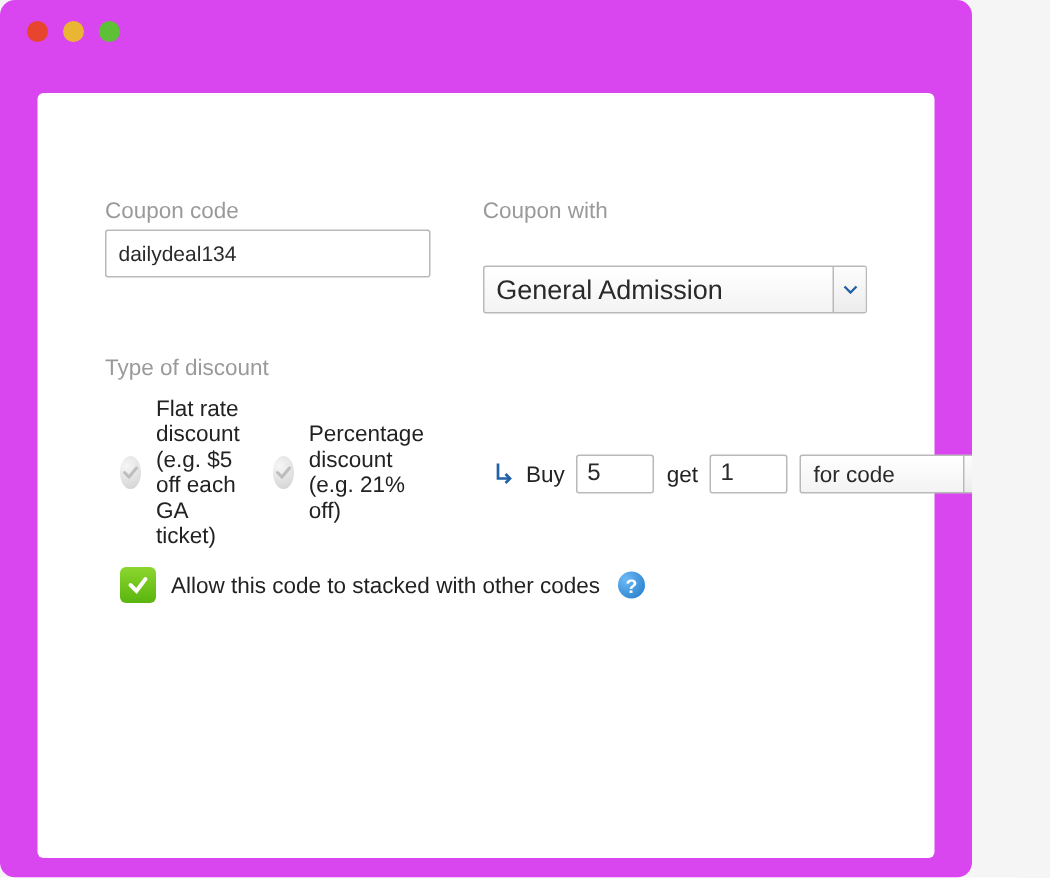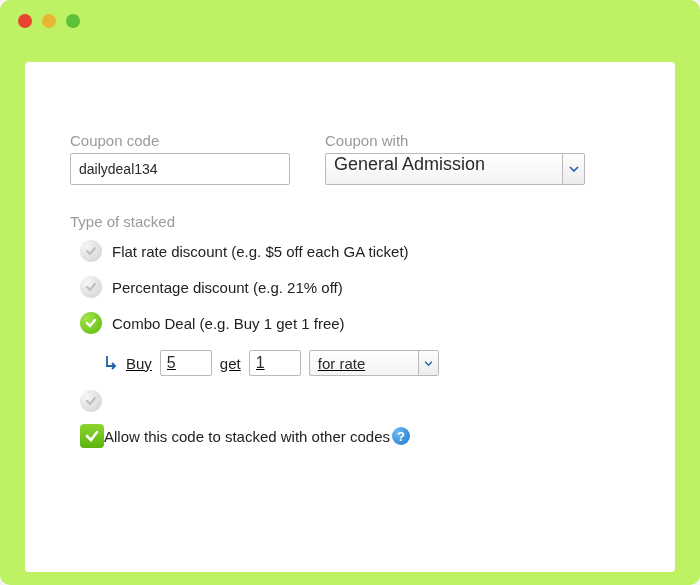--- a/index.html
+++ b/index.html
@@ -8,23 +8,23 @@
       box-sizing: border-box;
     }
     body {
       font-family: -apple-system, BlinkMacSystemFont, "Segoe UI", Arial, sans-serif;
       background: #f5f5f5;
       width: 700px;
       height: 585px;
       overflow: hidden;
     }
     .window {
-      width: 700px;
+      width: 648px;
       height: 585px;
-      background: #bef264;
+      background: #d946ef;
       border-radius: 10px;
       overflow: hidden;
     }
     .titlebar {
       height: 42px;
       display: flex;
       align-items: center;
       padding-left: 18px;
       gap: 10px;
     }
@@ -70,21 +70,23 @@
       height: 32px;
     }
     .select-wrap {
       position: relative;
       border: 1px solid #b9b9b9;
       border-radius: 2px;
       background: linear-gradient(#fff, #f3f3f3);
       height: 32px;
       width: 100%;
       display: flex;
+      align-items: center;
       padding: 0 8px;
+      margin-top: 24px;
     }
     .select-value {
       font-size: 18px;
       color: #2a2a2a;
       flex: 1;
     }
     .select-arrow-box {
       position: absolute;
       right: 0;
       top: 0;
@@ -97,21 +99,21 @@
       justify-content: center;
     }
     .select-arrow-box svg { display:block; }
     .section-label {
       color: #9a9a9a;
       font-size: 15px;
       margin-bottom: 10px;
     }
     .radio-list {
       display: flex;
-      flex-direction: column;
+      flex-direction: row;
       gap: 14px;
       padding-left: 10px;
     }
     .radio-row {
       display: flex;
       align-items: center;
       gap: 10px;
     }
     .radio-circle {
       width: 22px;
@@ -132,21 +134,20 @@
     .radio-label {
       color: #222;
       font-size: 15px;
     }
     .combo-row {
       display: flex;
       align-items: center;
       gap: 8px;
       padding-left: 24px;
       margin-top: 2px;
-      text-decoration: underline;
     }
     .small-input {
       border: 1px solid #b9b9b9;
       border-radius: 2px;
       padding: 2px 6px;
       font-size: 16px;
       color: #2a2a2a;
       background: #fff;
       width: 52px;
       height: 26px;
@@ -161,21 +162,21 @@
       width: 130px;
       display: flex;
       align-items: center;
       padding: 0 8px;
     }
     .small-select .select-value { font-size: 15px; }
     .small-select .select-arrow-box { width: 20px; }
     .cbx-row {
       display: flex;
       align-items: center;
-      gap: 0;
+      gap: 10px;
       margin-top: 12px;
       padding-left: 10px;
     }
     .checkbox {
       width: 24px;
       height: 24px;
       border-radius: 4px;
       background: linear-gradient(#8cd62e, #5ab50e);
       display: flex;
       align-items: center;
@@ -222,21 +223,21 @@
           <span class="select-value">General Admission</span>
           <div class="select-arrow-box">
             <svg width="10" height="6" viewBox="0 0 10 6">
                 <path d="M1 1 L5 5 L9 1" stroke="#2360a5" stroke-width="1.6" fill="none"></path>
               </svg>
           </div>
         </div>
       </div>
     </div>
 
-    <div class="section-label">Type of stacked</div>
+    <div class="section-label">Type of discount</div>
 
     <div class="radio-list">
 
       <div class="radio-row">
         <div class="radio-circle radio-unselected">
           <svg width="14" height="14" viewBox="0 0 14 14">
               <path class="tick-path" d="M3 7 L6 10 L11 4" stroke-width="2" fill="none" stroke-linecap="round"></path>
             </svg>
         </div>
         <span class="radio-label">Flat rate discount (e.g. $5 off each GA ticket)</span>
@@ -244,40 +245,32 @@
 
       <div class="radio-row">
         <div class="radio-circle radio-unselected">
           <svg width="14" height="14" viewBox="0 0 14 14">
               <path class="tick-path" d="M3 7 L6 10 L11 4" stroke-width="2" fill="none" stroke-linecap="round"></path>
             </svg>
         </div>
         <span class="radio-label">Percentage discount (e.g. 21% off)</span>
       </div>
 
-      <div class="radio-row">
-        <div class="radio-circle radio-selected">
-          <svg width="14" height="14" viewBox="0 0 14 14">
-              <path class="tick-path" d="M3 7 L6 10 L11 4" stroke-width="2.4" fill="none" stroke-linecap="round"></path>
-            </svg>
-        </div>
-        <span class="radio-label">Combo Deal (e.g. Buy 1 get 1 free)</span>
-      </div>
 
       <div class="combo-row">
         <svg width="14" height="18" viewBox="0 0 14 18">
           <path d="M3 2 L3 12 L10 12" stroke="#2360a5" stroke-width="1.8" fill="none"></path>
           <path d="M8 9 L11 12 L8 15" stroke="#2360a5" stroke-width="1.8" fill="none"></path>
         </svg>
         <span class="buy-text">Buy</span>
         <input class="small-input" type="text" value="5" style="">
         <span class="get-text">get</span>
         <input class="small-input" type="text" value="1" style="">
         <div class="small-select">
-          <span class="select-value">for rate</span>
+          <span class="select-value">for code</span>
           <div class="select-arrow-box">
             <svg width="9" height="5" viewBox="0 0 10 6">
                 <path d="M1 1 L5 5 L9 1" stroke="#2360a5" stroke-width="1.6" fill="none"></path>
               </svg>
           </div>
         </div>
       </div>
 
       <div class="radio-row">
         <div class="radio-circle radio-unselected">

